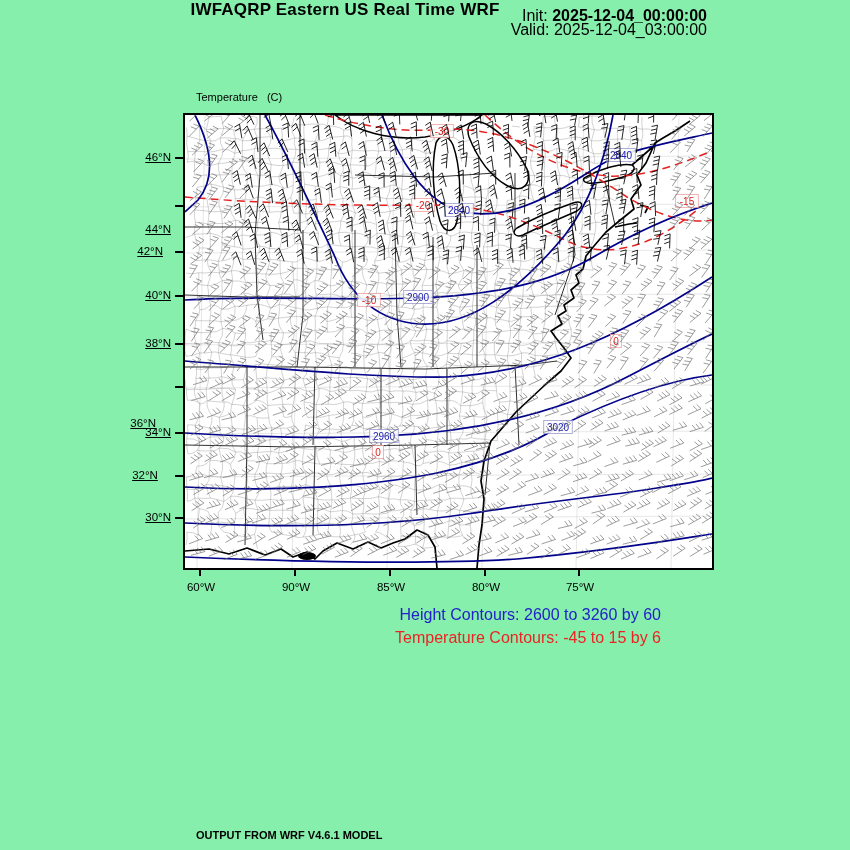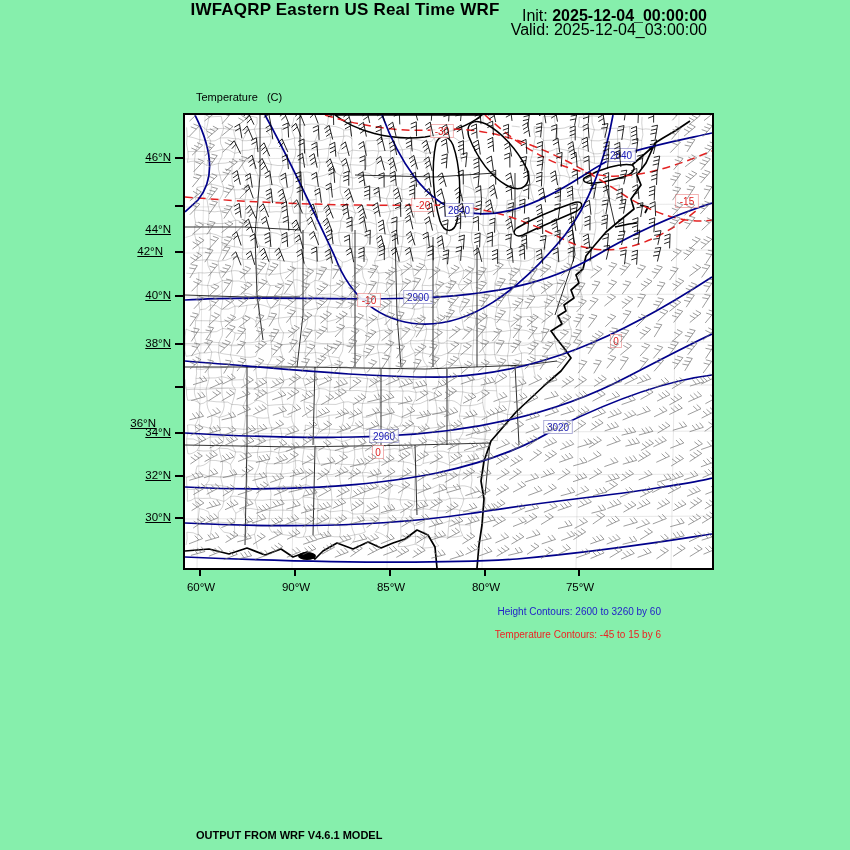--- a/index.html
+++ b/index.html
@@ -11,21 +11,21 @@
              font-size:16px;line-height:14px;white-space:nowrap;}
   .initblock b{font-weight:bold;}
   .legend{position:absolute;left:196px;top:62px;font-size:11px;line-height:14px;
           white-space:pre;}
   .mapwrap{position:absolute;left:183px;top:113px;width:527px;height:453px;
            border:2px solid #000;background:#fff;}
   .mapwrap svg{display:block;}
   .tick{position:absolute;background:#000;}
   .latlbl{position:absolute;width:52px;text-align:right;font-size:11.5px;text-decoration:underline;}
   .lonlbl{position:absolute;width:60px;text-align:center;font-size:11.5px;}
-  .cap{position:absolute;right:189px;text-align:right;font-size:10px;white-space:nowrap;}
+  .cap{position:absolute;right:189px;text-align:right;font-size:16px;white-space:nowrap;}
   .cap-h{top:606px;color:#2222c8;}
   .cap-t{top:629px;color:#ee2222;}
   .footer{position:absolute;left:196px;top:828px;font-size:11px;font-weight:bold;
           line-height:14.5px;white-space:nowrap;}
 </style>
 </head>
 <body>
 
 <div class="page">
 
@@ -92,21 +92,21 @@
       <div class="latlbl" style="left:111px;top:245px;">42°N</div>
       <div class="tick" style="left:175px;top:295px;width:8px;height:2px;"></div>
       <div class="latlbl" style="left:119px;top:289px;">40°N</div>
       <div class="tick" style="left:175px;top:343px;width:8px;height:2px;"></div>
       <div class="latlbl" style="left:119px;top:337px;">38°N</div>
       <div class="tick" style="left:175px;top:386px;width:8px;height:2px;"></div>
       <div class="latlbl" style="left:104px;top:380px;margin-top:37px;">36°N</div>
       <div class="tick" style="left:175px;top:432px;width:8px;height:2px;"></div>
       <div class="latlbl" style="left:119px;top:426px;">34°N</div>
       <div class="tick" style="left:175px;top:475px;width:8px;height:2px;"></div>
-      <div class="latlbl" style="left:119px;top:469px;">32°N</div>
+      <div class="latlbl" style="left:119px;top:469px;text-align:center;">32°N</div>
       <div class="tick" style="left:175px;top:517px;width:8px;height:2px;"></div>
       <div class="latlbl" style="left:119px;top:511px;">30°N</div>
       <div class="tick" style="left:199px;top:568px;width:2px;height:8px;"></div>
       <div class="lonlbl" style="left:171px;top:581px;">60°W</div>
       <div class="tick" style="left:294px;top:568px;width:2px;height:8px;"></div>
       <div class="lonlbl" style="left:266px;top:581px;">90°W</div>
       <div class="tick" style="left:389px;top:568px;width:2px;height:8px;"></div>
       <div class="lonlbl" style="left:361px;top:581px;">85°W</div>
       <div class="tick" style="left:484px;top:568px;width:2px;height:8px;"></div>
       <div class="lonlbl" style="left:456px;top:581px;">80°W</div>

